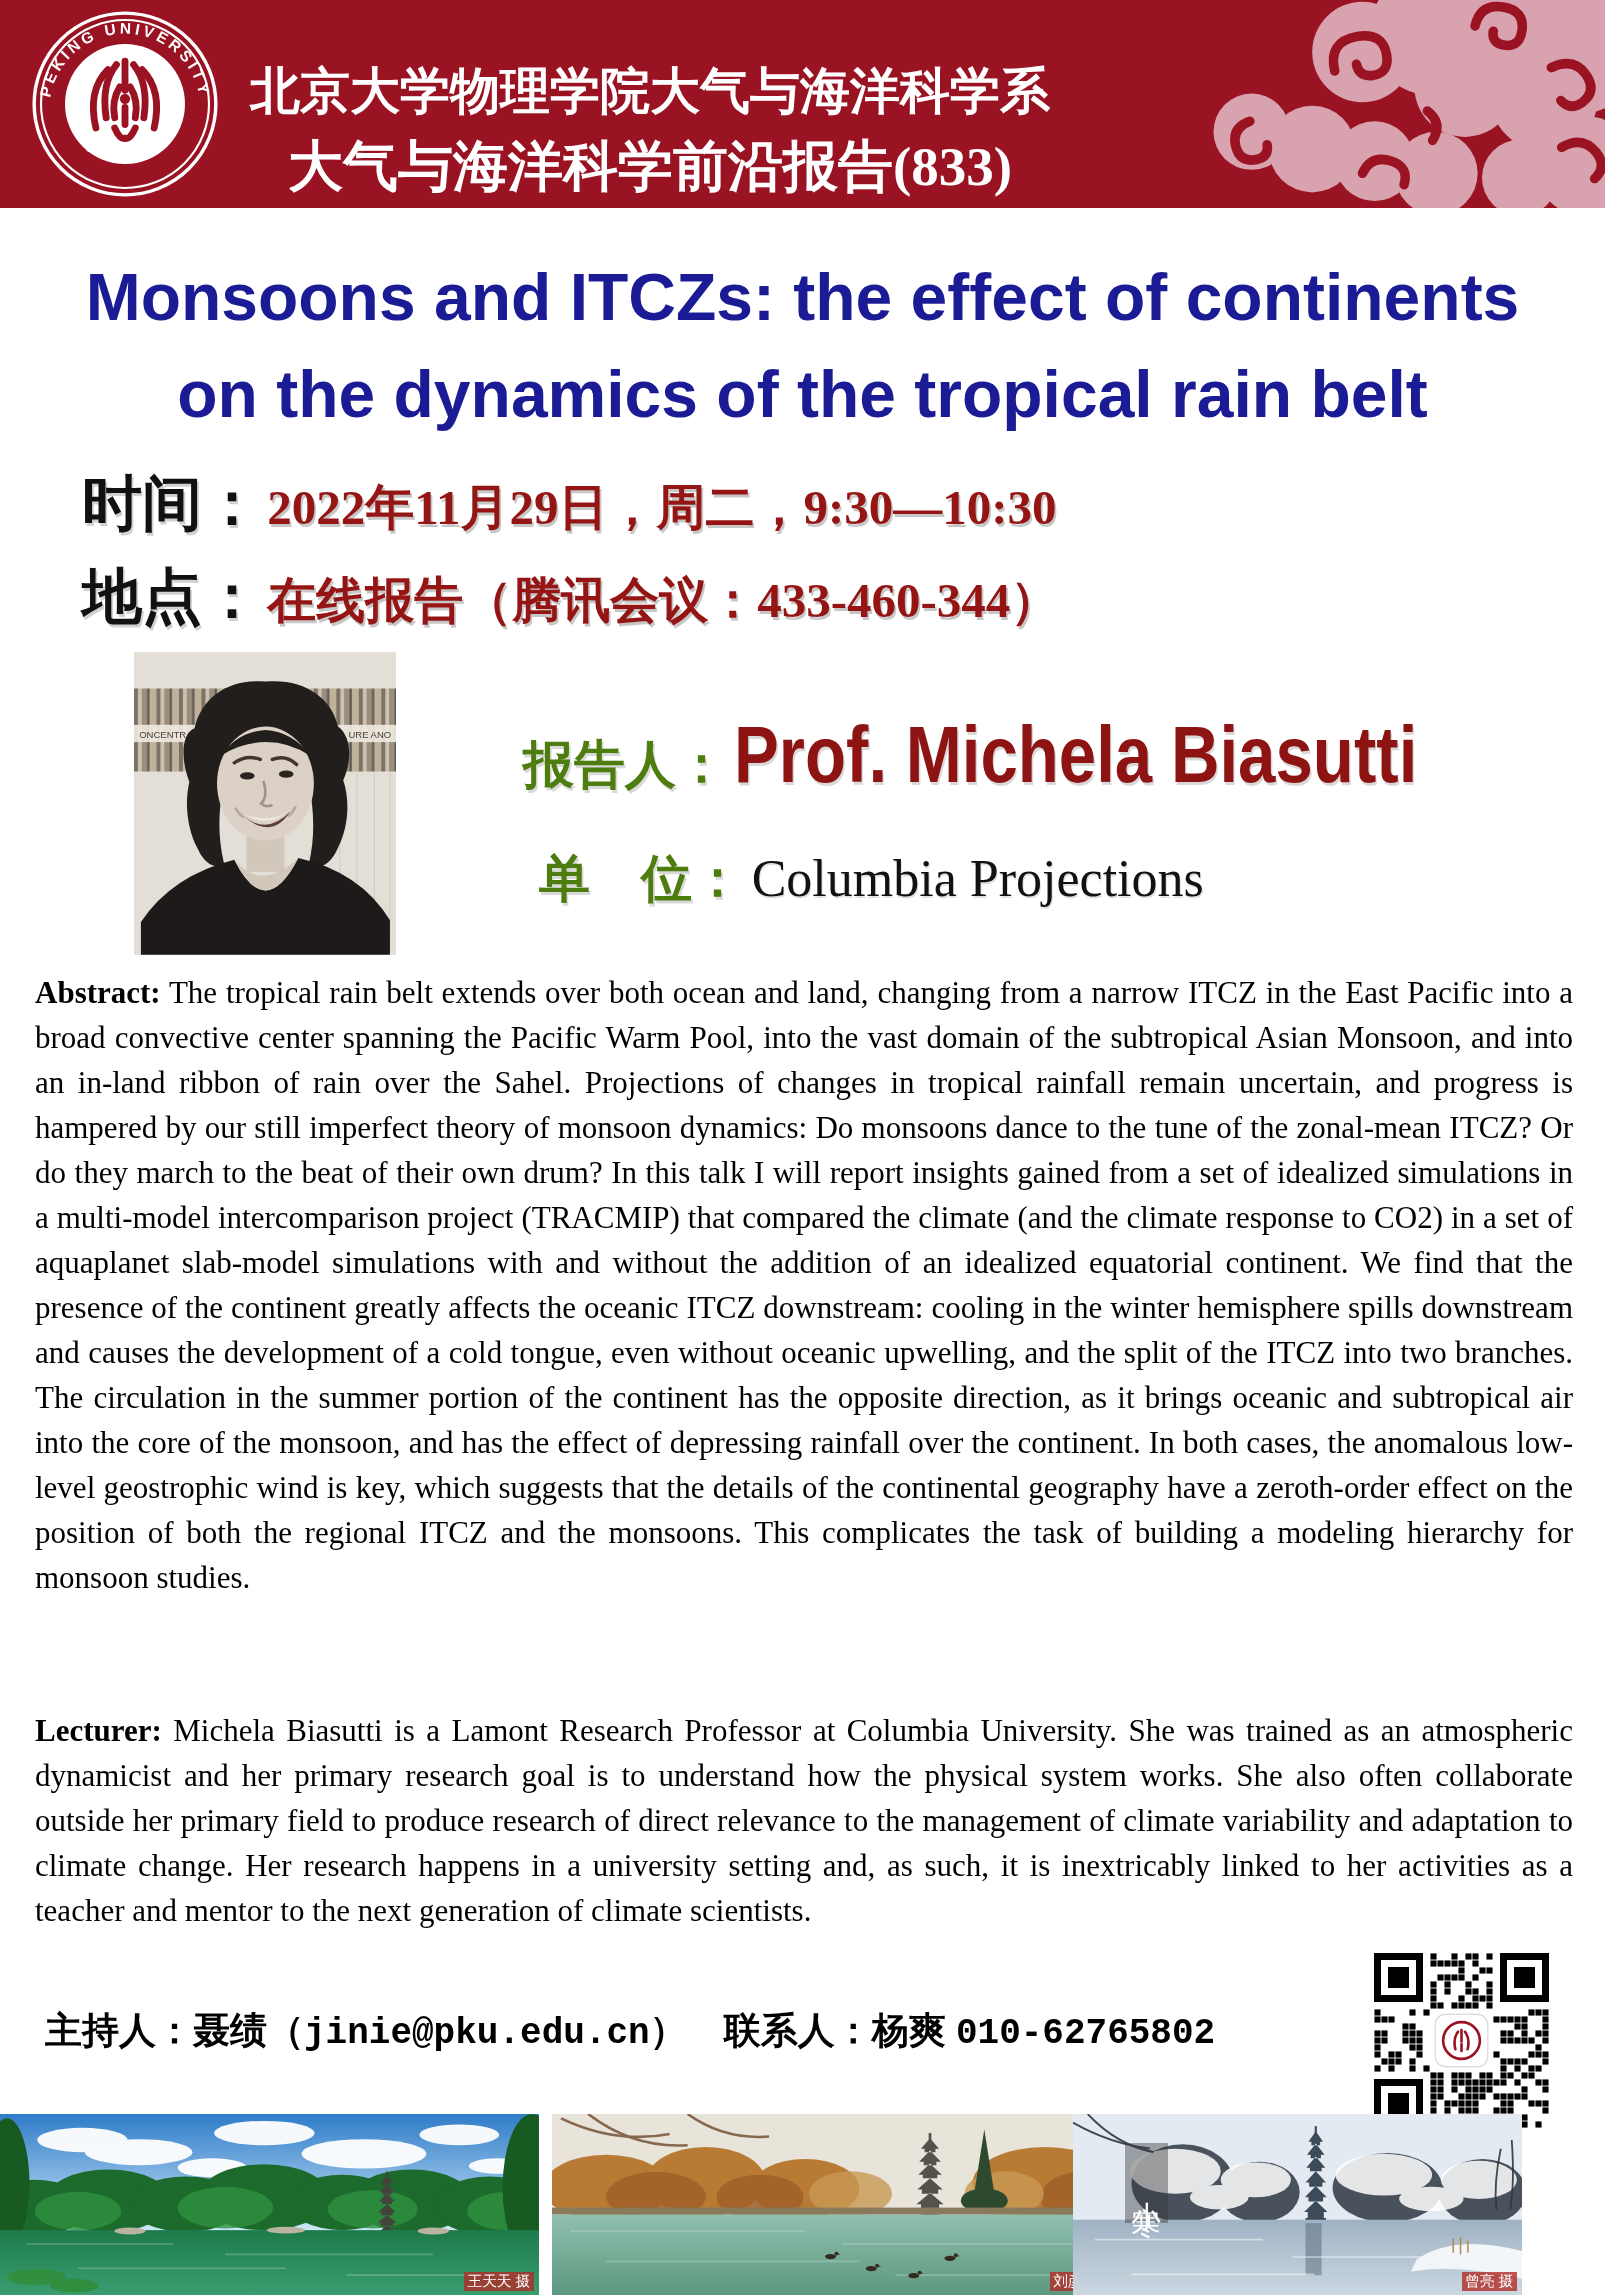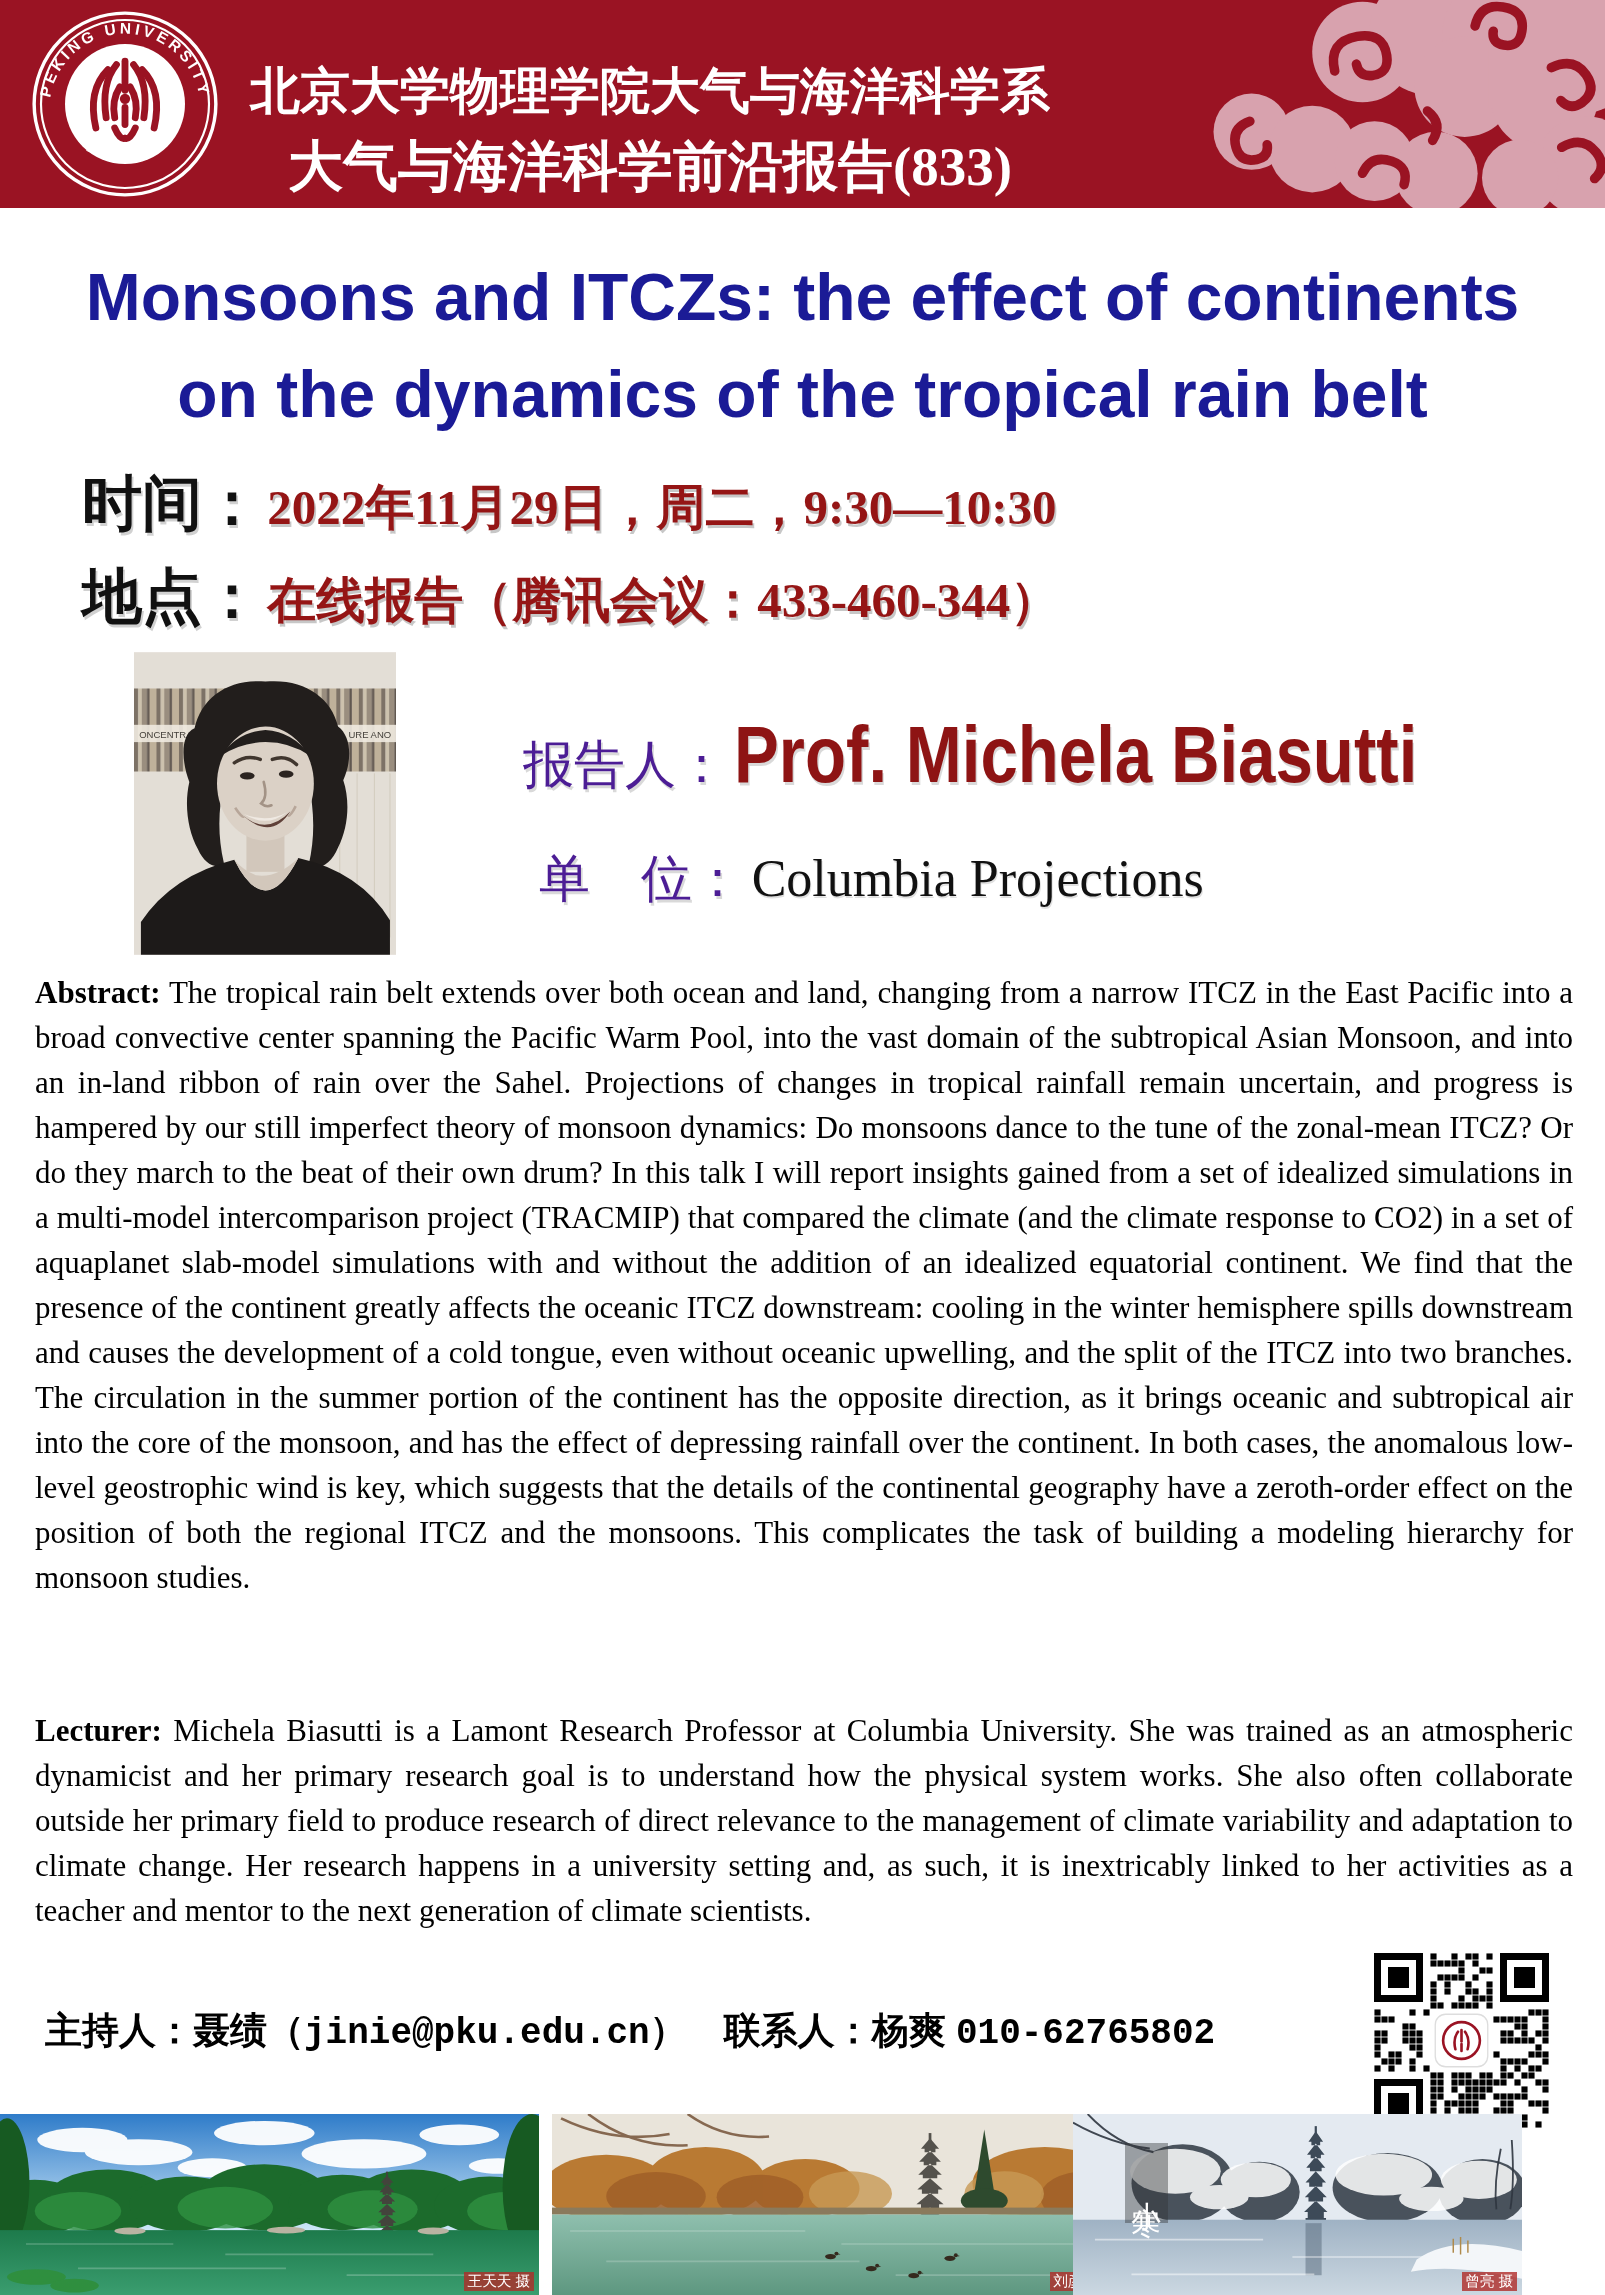--- a/index.html
+++ b/index.html
@@ -26,21 +26,21 @@
   .info-venue{top:557px;}
   .info-label{font-size:60px;font-weight:bold;color:#111111;text-shadow:1.7px 2.6px 0 rgba(0,0,0,.18);}
   .info-value{font-size:49px;font-weight:bold;color:#951515;font-family:"Liberation Serif",serif;
               text-shadow:1.7px 2.6px 0 rgba(0,0,0,.22);margin-left:5.2px;}
 
   
   .photo{position:absolute;left:134px;top:652px;width:262px;height:303px;}
   .speaker-line{position:absolute;display:flex;align-items:baseline;white-space:nowrap;}
   .speaker-name-line{left:523px;top:709px;}
   .speaker-affil-line{left:523px;top:845px;margin-left:16px;}
-  .speaker-label{font-size:51px;font-weight:normal;color:#4c1d95;text-shadow:1.7px 2.6px 0 rgba(0,0,0,.15);}
+  .speaker-label{font-size:51px;font-weight:bold;color:#4d7c0f;text-shadow:1.7px 2.6px 0 rgba(0,0,0,.15);}
   .speaker-name{font-size:80px;font-weight:bold;color:#8E1414;display:inline-block;
                 transform:scaleX(.84);transform-origin:left bottom;margin-left:7px;
                 text-shadow:1.7px 2.6px 0 rgba(0,0,0,.15);}
   .speaker-affil{font-size:52px;color:#111111;font-family:"Liberation Serif",serif;margin-left:8.7px;
                  text-shadow:0.9px 1.7px 0 rgba(0,0,0,.12);}
 
   
   .para{position:absolute;left:35px;width:1538px;text-align:justify;
         font-family:"Liberation Serif",serif;font-size:31px;line-height:45px;color:#000000;}
   .para b{font-weight:bold;}

